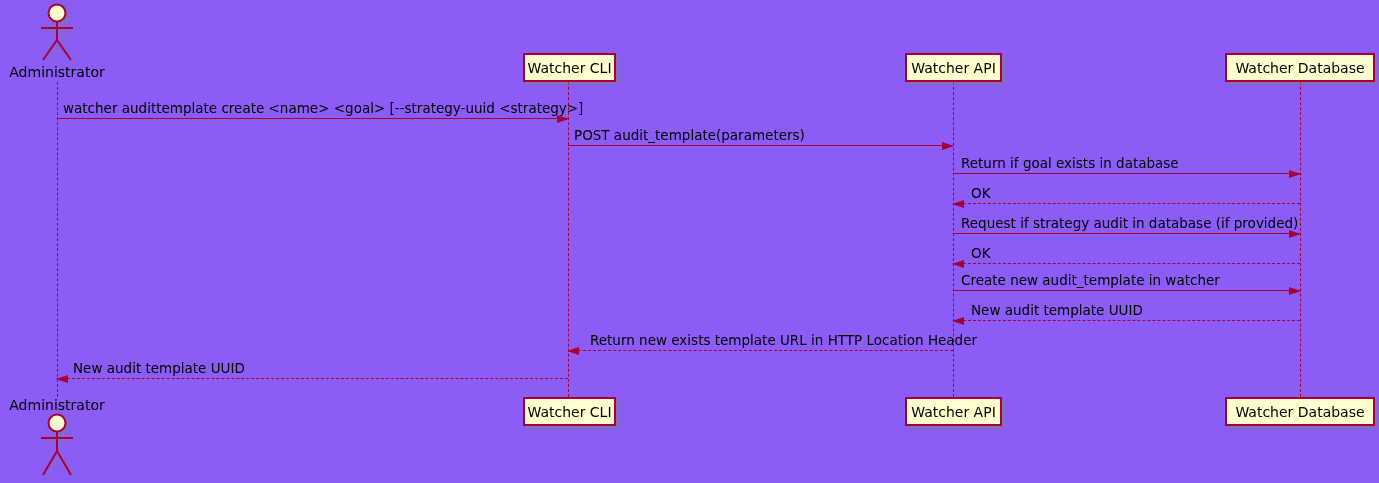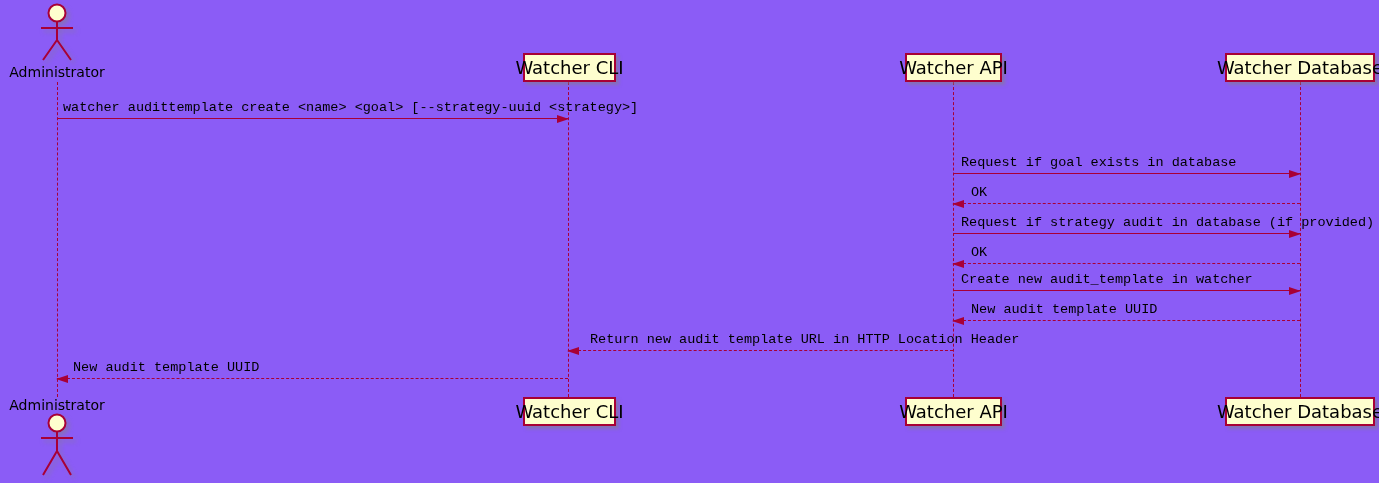--- a/index.html
+++ b/index.html
@@ -23,38 +23,38 @@
   }
   
   .pbox{
     position:absolute;
     height:29px;
     box-sizing:border-box;
     background:var(--fill);
     border:2px solid var(--line);
     box-shadow:3px 3px 3px rgba(130,130,130,0.55);
     display:flex;align-items:center;justify-content:center;
-    font-size:18px;
+    font-size:14px;
     white-space:nowrap;
     text-align:center;
   }
   
   .actor-svg{
     position:absolute;
     filter:drop-shadow(3px 3px 2px rgba(130,130,130,0.5));
   }
   .actor-label{
     position:absolute;
     width:114px;
     text-align:center;
     font-size:14px;
     white-space:nowrap;
   }
   
-  .msg{position:absolute;font-family:Liberation Mono, monospace;}
+  .msg{position:absolute;}
   .msg .lbl{
     font-size:13.5px;
     line-height:16px;
     height:16px;
     margin-bottom:2px;
     white-space:nowrap;
     overflow:visible;
   }
   .msg .line{
     position:relative;
@@ -96,23 +96,29 @@
   <div class="pbox" style="left:905px;top:53px;width:97px">Watcher API</div>
   <div class="pbox" style="left:1225px;top:53px;width:150px">Watcher Database</div>
 
   <div class="msg" style="left:57px;top:100px;width:511px">
     <div class="lbl" style="padding-left:6px">watcher audittemplate create &lt;name&gt; &lt;goal&gt; [--strategy-uuid &lt;strategy&gt;]</div>
     <div class="line solid">
         <span class="arr arr-r"></span>
       </div>
   </div>
 
+  <div class="msg" style="left:568px;top:127px;width:385px">
+    <div class="lbl" style="padding-left:6px">POST audit_template(parameters)</div>
+    <div class="line solid">
+        <span class="arr arr-r"></span>
+      </div>
+  </div>
 
   <div class="msg" style="left:953px;top:155px;width:347px">
-    <div class="lbl" style="padding-left:8px">Request if goal exists in database</div>
+    <div class="lbl" style="padding-left:8px">Return if goal exists in database</div>
     <div class="line solid">
         <span class="arr arr-r"></span>
       </div>
   </div>
 
   <div class="msg" style="left:953px;top:185px;width:347px">
     <div class="lbl" style="padding-left:18px">OK</div>
     <div class="line dashed">
         <span class="arr arr-l"></span>
       </div>
@@ -140,21 +146,21 @@
   </div>
 
   <div class="msg" style="left:953px;top:302px;width:347px">
     <div class="lbl" style="padding-left:18px">New audit template UUID</div>
     <div class="line dashed">
         <span class="arr arr-l"></span>
       </div>
   </div>
 
   <div class="msg" style="left:568px;top:332px;width:385px">
-    <div class="lbl" style="padding-left:22px">Return new audit template URL in HTTP Location Header</div>
+    <div class="lbl" style="padding-left:22px">Return new exists template URL in HTTP Location Header</div>
     <div class="line dashed">
         <span class="arr arr-l"></span>
       </div>
   </div>
 
   <div class="msg" style="left:57px;top:360px;width:511px">
     <div class="lbl" style="padding-left:16px">New audit template UUID</div>
     <div class="line dashed">
         <span class="arr arr-l"></span>
       </div>

